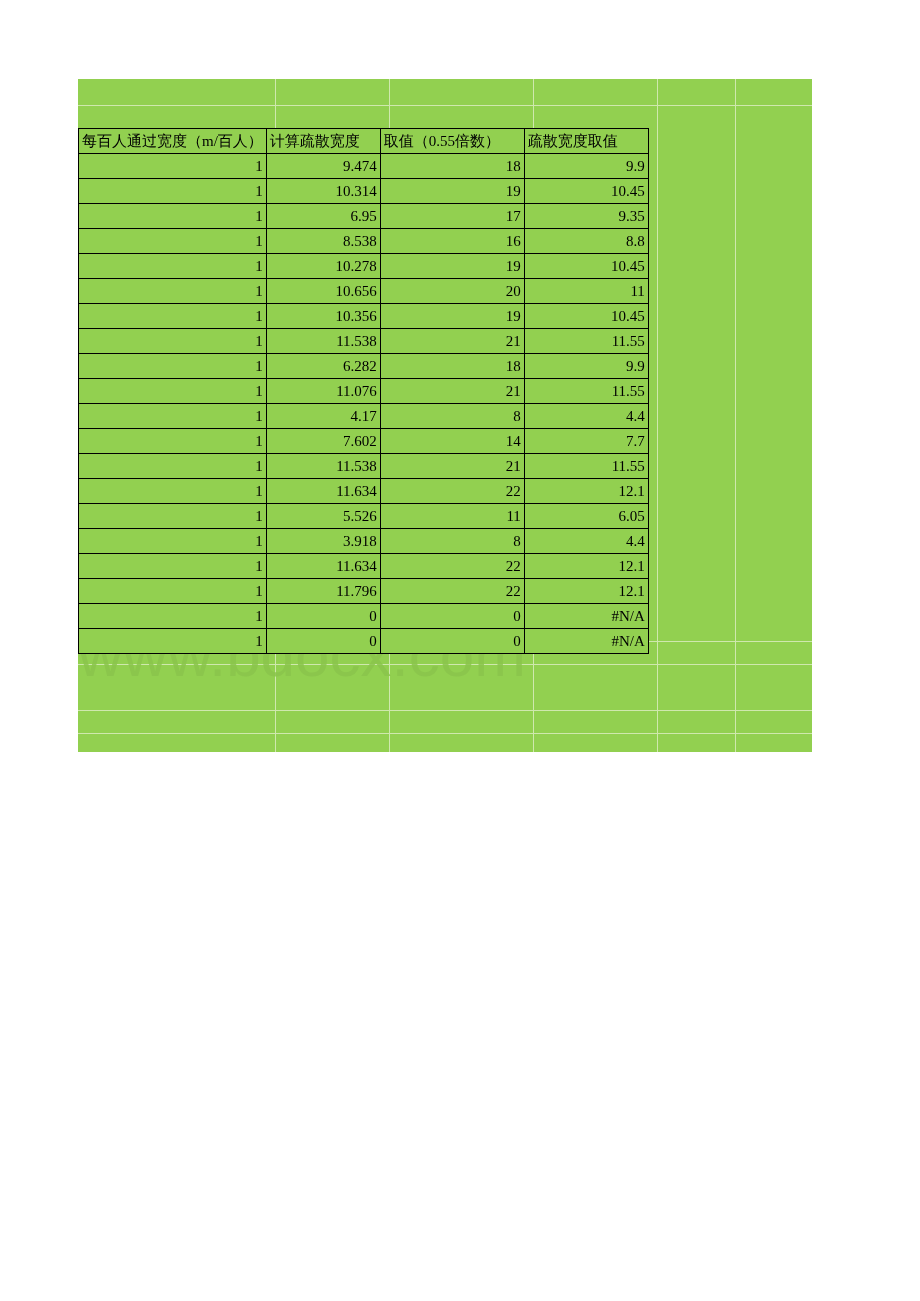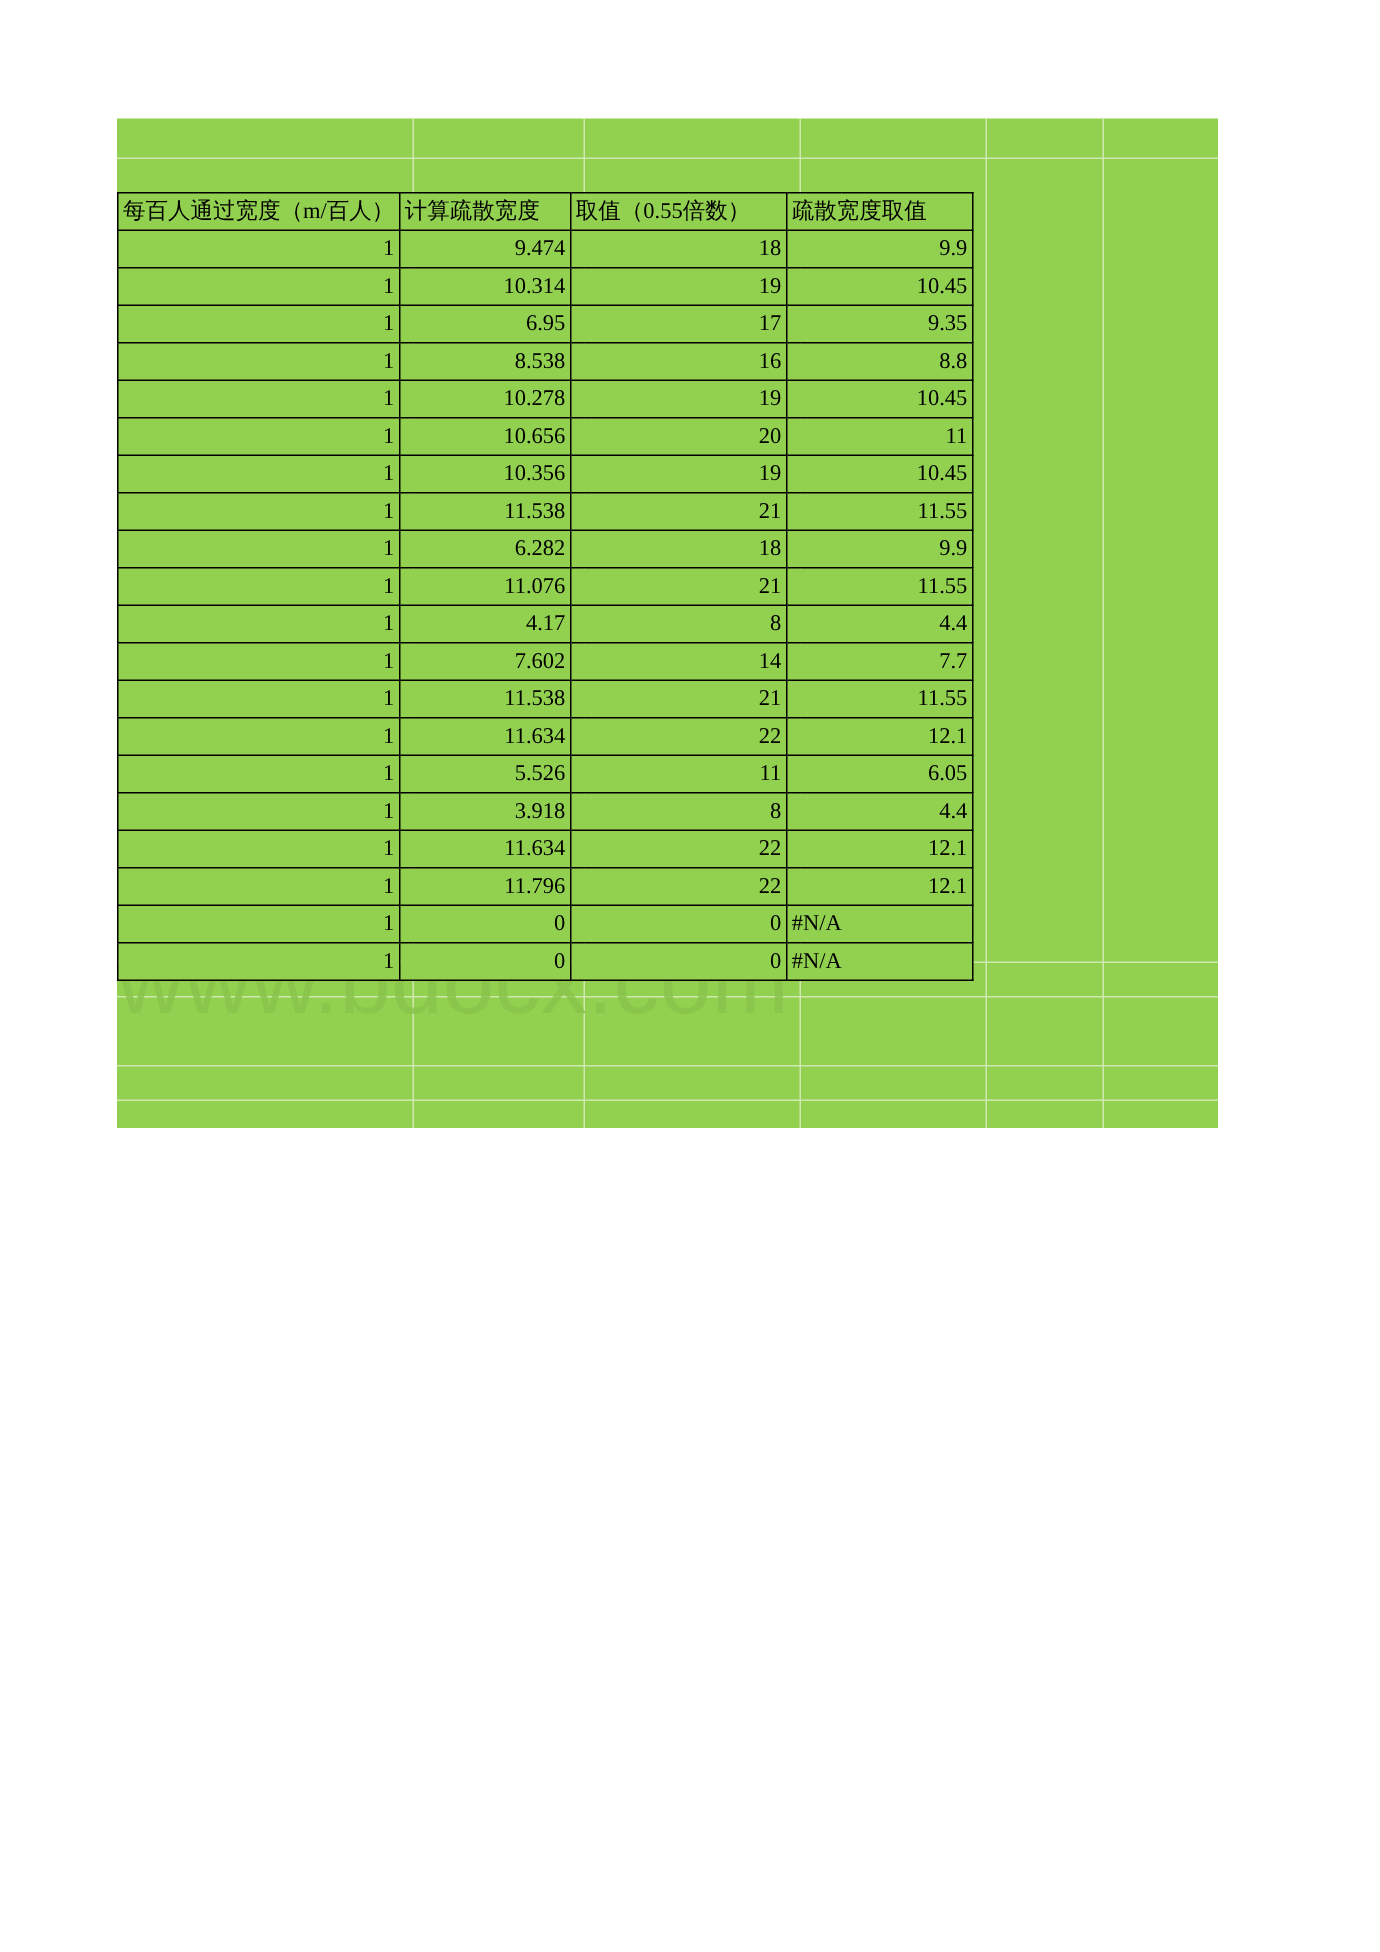--- a/index.html
+++ b/index.html
@@ -87,21 +87,21 @@
   .col-d { width: 124px; margin-left: 44px; }
 
   th.hdr {
     text-align: left;
     font-size: 14.5px;
   }
   td.num {
     text-align: right;
   }
   td.na {
-    text-align: left;
+    text-align: right;
   }
 </style>
 </head>
 <body>
 
 <div id="sheet-region">
 
   <div class="gridline-v" style="left:197px;"></div>
   <div class="gridline-v" style="left:311px;"></div>
   <div class="gridline-v" style="left:455px;"></div>

